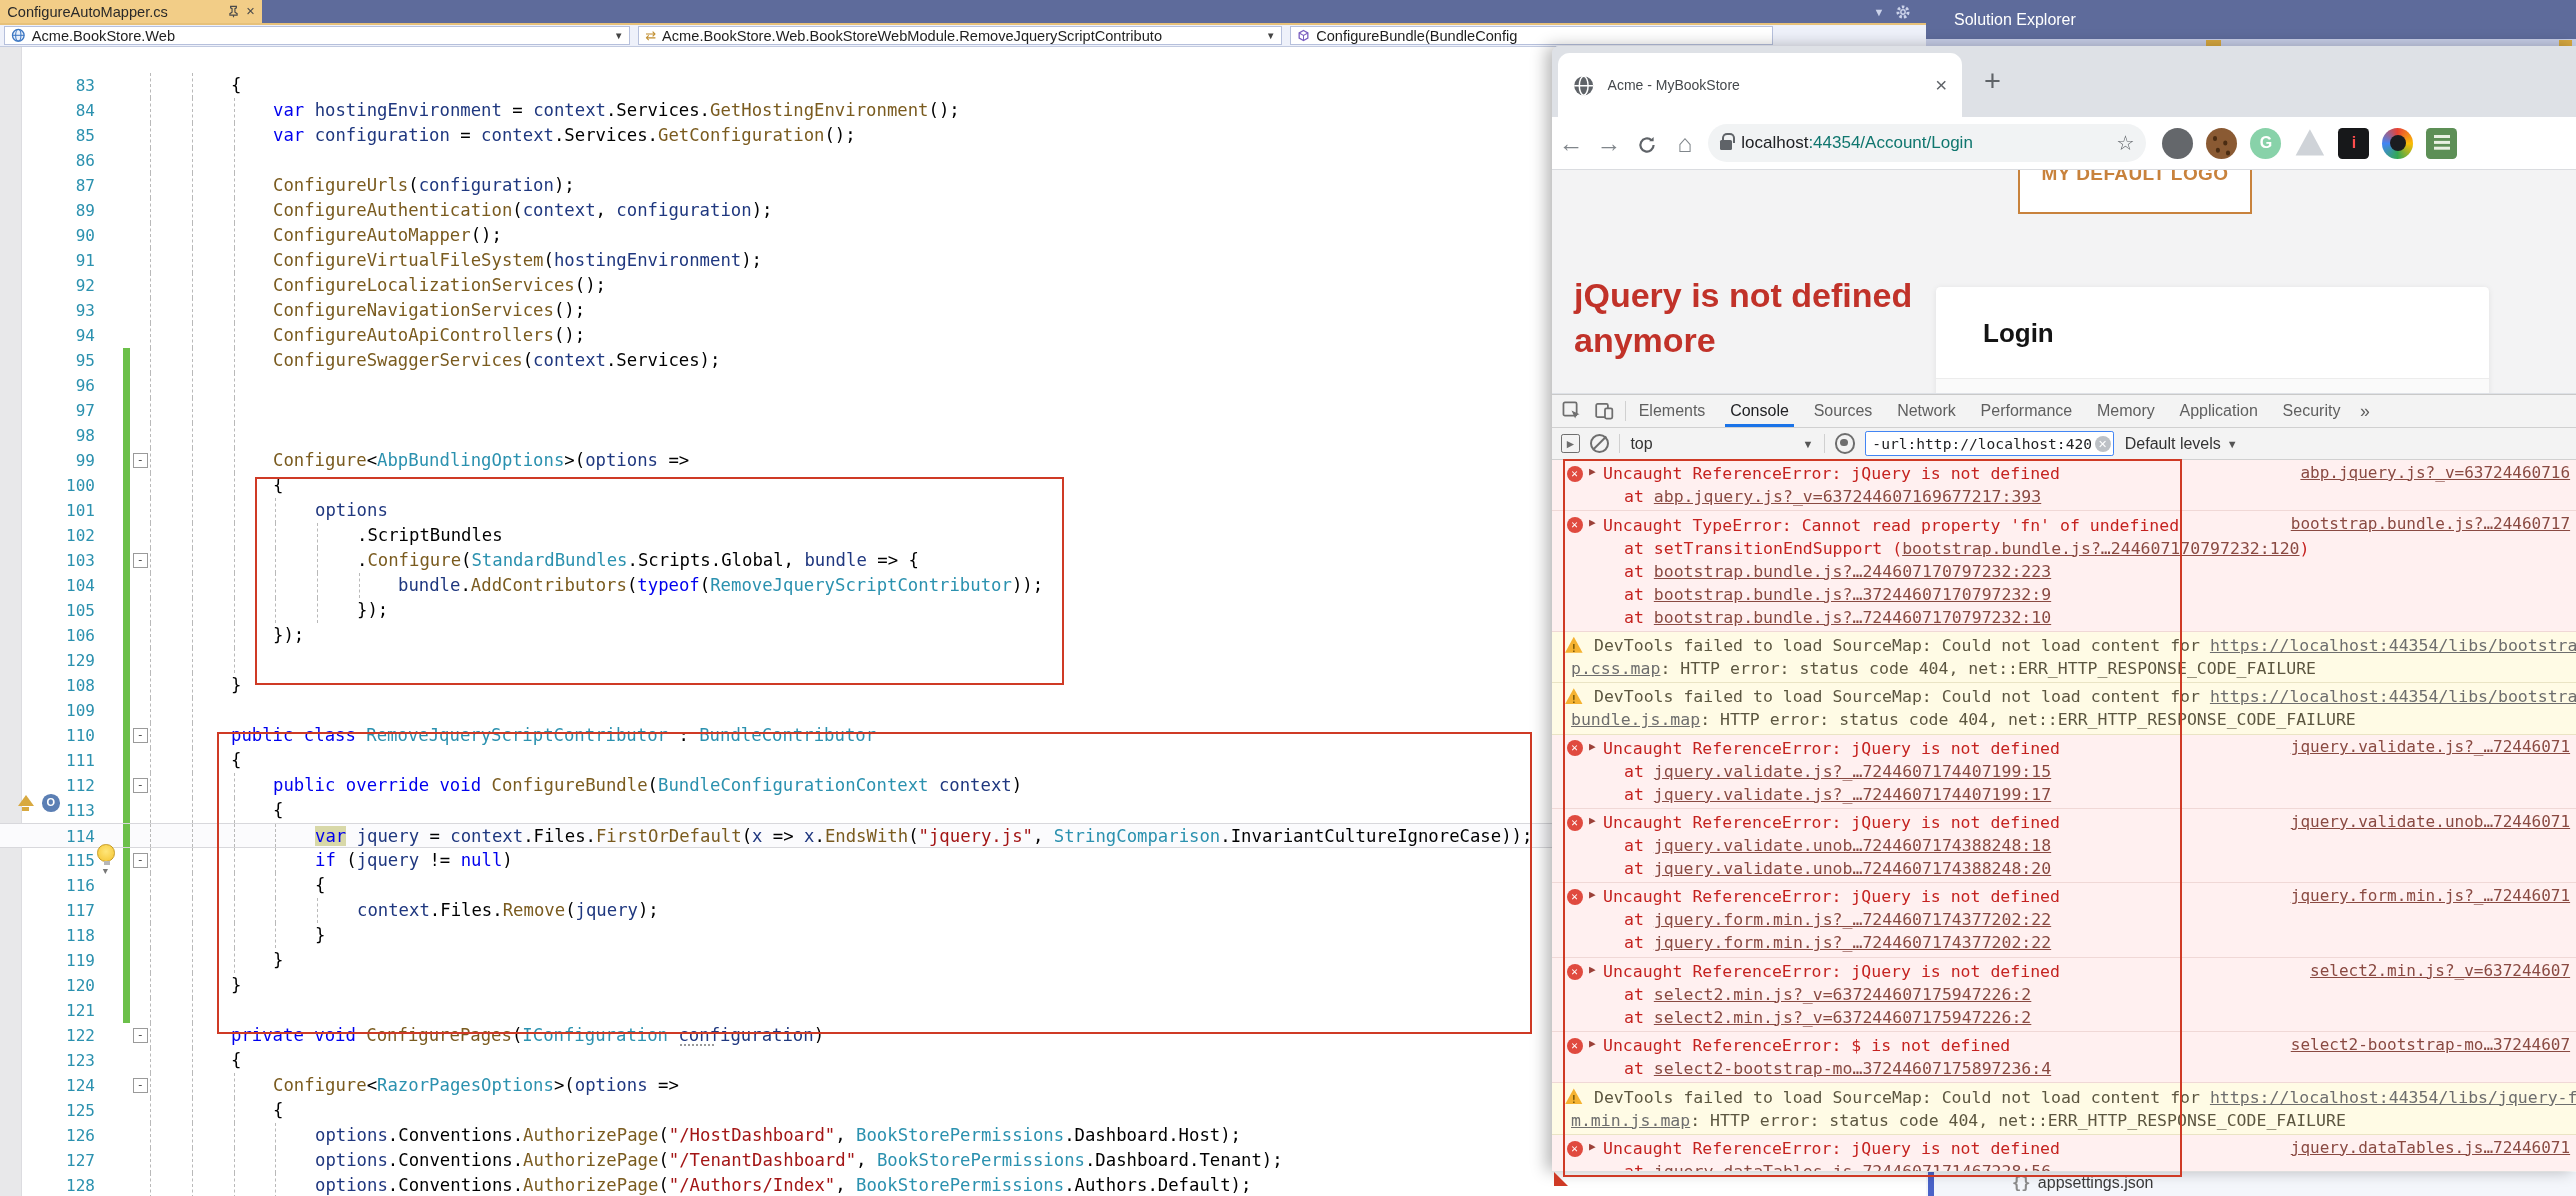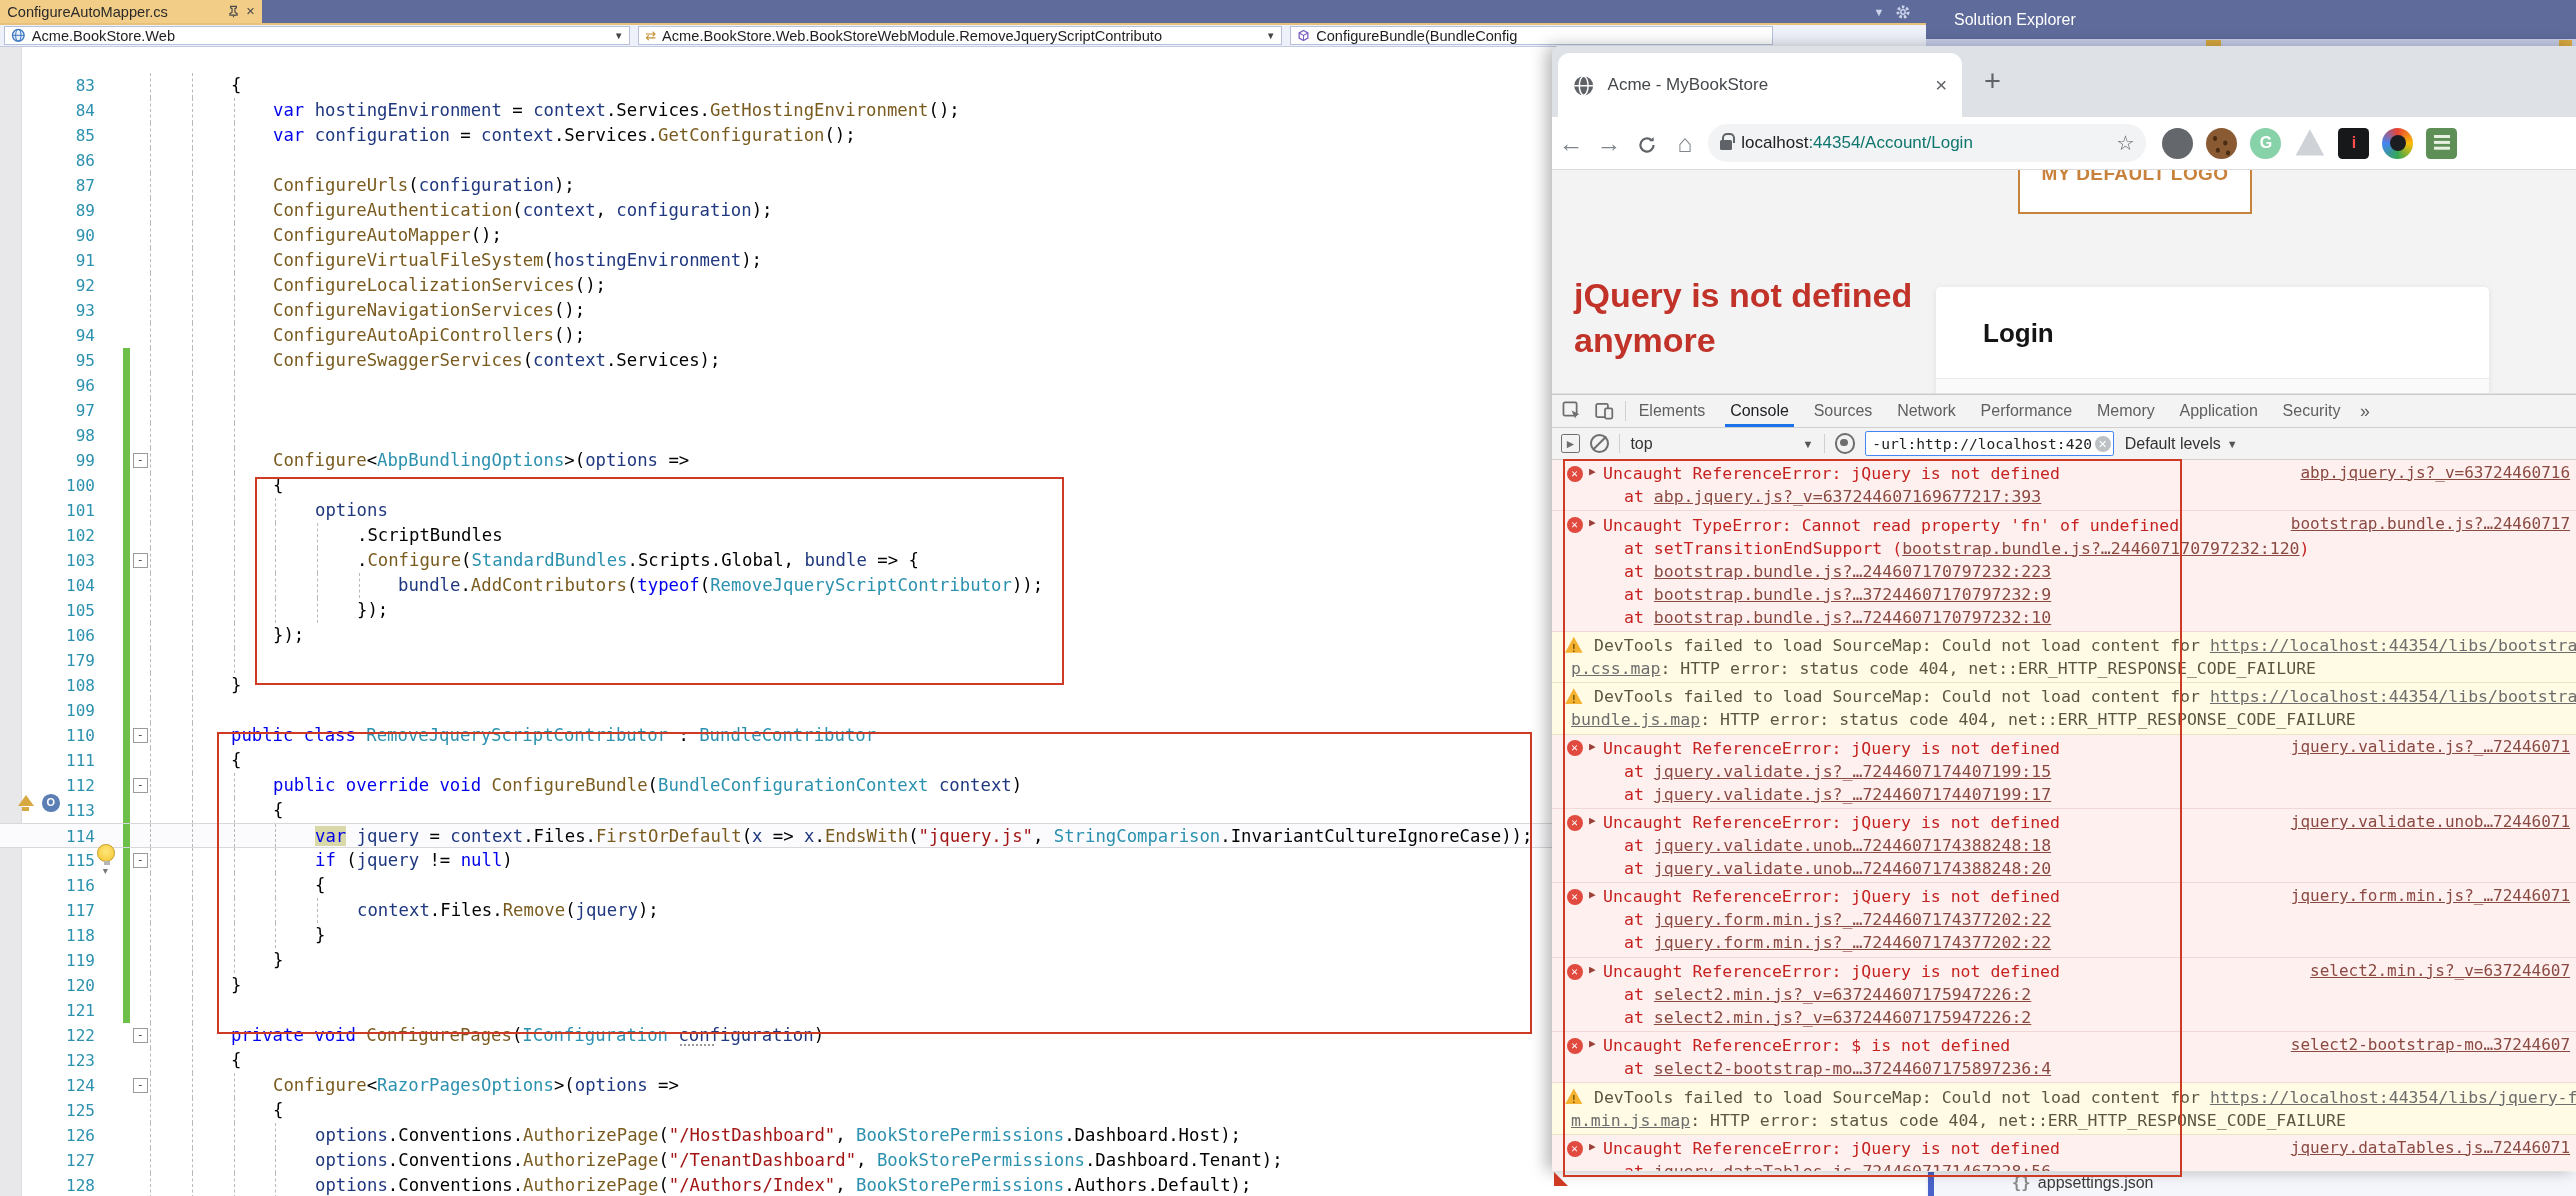--- a/index.html
+++ b/index.html
@@ -55,21 +55,21 @@
   
   .se-bottom{position:absolute;left:1926px;top:1172px;width:650px;height:25px;background:#f4f6fb;}
   .se-bottom .selbar{position:absolute;left:1.5px;top:0;width:6.6px;height:25px;background:#4a63c8;}
   .se-item{position:absolute;left:86px;top:1.5px;display:flex;gap:7.3px;align-items:center;color:#3a3a3a;font-size:16px;}
   .se-item .br{color:#8a8a8a;font-family:"DejaVu Sans Mono",monospace;font-weight:bold;font-size:15.4px;}
 
   
   .chrome{position:absolute;left:1552px;top:46px;width:1024px;height:1125px;background:#dee1e6;z-index:20;box-shadow:-5.9px 0 16px rgba(0,0,0,.28);border-radius:7.3px 0 0 0;overflow:hidden;}
   .c-tabstrip{position:absolute;left:0;top:0;width:100%;height:71px;background:#dee1e6;}
   .c-tab{position:absolute;left:5.9px;top:7.3px;width:404px;height:64px;background:#fff;border-radius:11.7px 11.7px 0 0;display:flex;align-items:center;padding:0 14.6px;gap:11.7px;}
-  .c-tab .ti{font-size:17px;color:#45494d;white-space:nowrap;flex:1;}
+  .c-tab .ti{font-size:14px;color:#45494d;white-space:nowrap;flex:1;}
   .c-tab .cx{font-size:20.5px;color:#5f6368;}
   .c-newtab{position:absolute;left:432px;top:20.5px;font-size:29px;font-weight:300;color:#5f6368;line-height:29px;}
   .c-toolbar{position:absolute;left:0;top:71px;width:100%;height:53px;background:#fff;border-bottom:0.7px solid #dadce0;display:flex;align-items:center;}
   .nav-ic{font-size:25px;color:#80868b;width:38px;text-align:center;}
   .omni{position:relative;margin-left:4.4px;width:438px;height:38px;background:#f1f3f4;border-radius:19px;display:flex;align-items:center;padding:0 11.7px;gap:8.8px;}
   .omni .url{font-size:17px;color:#202124;white-space:nowrap;overflow:hidden;}
   .omni .url .path{color:#0f766e;}
   .omni .star{margin-left:auto;font-size:20.5px;color:#5f6368;}
   .lock{position:relative;width:12.4px;height:10.3px;background:#5f6368;border-radius:1.5px;margin-top:4.4px;}
   .lock:before{content:"";position:absolute;left:1.5px;top:-6.6px;width:9.5px;height:7.3px;border:2.2px solid #5f6368;border-bottom:none;border-radius:5.1px 5.1px 0 0;}
@@ -217,21 +217,21 @@
         <div class="crow"><span class="ln">97</span><span class="chg"></span><span class="gd" style="left:150px"></span><span class="gd" style="left:192px"></span><span class="gd" style="left:234px"></span><span class="ct" style="left:148px"></span></div>
         <div class="crow"><span class="ln">98</span><span class="chg"></span><span class="gd" style="left:150px"></span><span class="gd" style="left:192px"></span><span class="gd" style="left:234px"></span><span class="ct" style="left:148px"></span></div>
         <div class="crow"><span class="ln">99</span><span class="chg"></span><span class="gd" style="left:150px"></span><span class="gd" style="left:192px"></span><span class="gd" style="left:234px"></span><span class="fold">-</span><span class="ct" style="left:273px"><span class="c-m">Configure</span><span class="c-p">&lt;</span><span class="c-t">AbpBundlingOptions</span><span class="c-p">&gt;(</span><span class="c-v">options</span><span class="c-p"> =&gt;</span></span></div>
         <div class="crow"><span class="ln">100</span><span class="chg"></span><span class="gd" style="left:150px"></span><span class="gd" style="left:192px"></span><span class="gd" style="left:234px"></span><span class="ct" style="left:273px"><span class="c-p">{</span></span></div>
         <div class="crow"><span class="ln">101</span><span class="chg"></span><span class="gd" style="left:150px"></span><span class="gd" style="left:192px"></span><span class="gd" style="left:234px"></span><span class="gd" style="left:275px"></span><span class="ct" style="left:315px"><span class="c-v">options</span></span></div>
         <div class="crow"><span class="ln">102</span><span class="chg"></span><span class="gd" style="left:150px"></span><span class="gd" style="left:192px"></span><span class="gd" style="left:234px"></span><span class="gd" style="left:275px"></span><span class="gd" style="left:317px"></span><span class="ct" style="left:357px"><span class="c-p">.ScriptBundles</span></span></div>
         <div class="crow"><span class="ln">103</span><span class="chg"></span><span class="gd" style="left:150px"></span><span class="gd" style="left:192px"></span><span class="gd" style="left:234px"></span><span class="gd" style="left:275px"></span><span class="gd" style="left:317px"></span><span class="fold">-</span><span class="ct" style="left:357px"><span class="c-p">.</span><span class="c-m">Configure</span><span class="c-p">(</span><span class="c-t">StandardBundles</span><span class="c-p">.Scripts.Global, </span><span class="c-v">bundle</span><span class="c-p"> =&gt; {</span></span></div>
         <div class="crow"><span class="ln">104</span><span class="chg"></span><span class="gd" style="left:150px"></span><span class="gd" style="left:192px"></span><span class="gd" style="left:234px"></span><span class="gd" style="left:275px"></span><span class="gd" style="left:317px"></span><span class="gd" style="left:359px"></span><span class="ct" style="left:398px"><span class="c-v">bundle</span><span class="c-p">.</span><span class="c-m">AddContributors</span><span class="c-p">(</span><span class="c-k">typeof</span><span class="c-p">(</span><span class="c-t">RemoveJqueryScriptContributor</span><span class="c-p">));</span></span></div>
         <div class="crow"><span class="ln">105</span><span class="chg"></span><span class="gd" style="left:150px"></span><span class="gd" style="left:192px"></span><span class="gd" style="left:234px"></span><span class="gd" style="left:275px"></span><span class="gd" style="left:317px"></span><span class="ct" style="left:357px"><span class="c-p">});</span></span></div>
         <div class="crow"><span class="ln">106</span><span class="chg"></span><span class="gd" style="left:150px"></span><span class="gd" style="left:192px"></span><span class="gd" style="left:234px"></span><span class="ct" style="left:273px"><span class="c-p">});</span></span></div>
-        <div class="crow"><span class="ln">179</span><span class="chg"></span><span class="gd" style="left:150px"></span><span class="gd" style="left:192px"></span><span class="gd" style="left:234px"></span><span class="ct" style="left:148px"></span></div>
+        <div class="crow"><span class="ln">129</span><span class="chg"></span><span class="gd" style="left:150px"></span><span class="gd" style="left:192px"></span><span class="gd" style="left:234px"></span><span class="ct" style="left:148px"></span></div>
         <div class="crow"><span class="ln">108</span><span class="chg"></span><span class="gd" style="left:150px"></span><span class="gd" style="left:192px"></span><span class="ct" style="left:231px"><span class="c-p">}</span></span></div>
         <div class="crow"><span class="ln">109</span><span class="chg"></span><span class="gd" style="left:150px"></span><span class="gd" style="left:192px"></span><span class="ct" style="left:148px"></span></div>
         <div class="crow"><span class="ln">110</span><span class="chg"></span><span class="gd" style="left:150px"></span><span class="gd" style="left:192px"></span><span class="fold">-</span><span class="ct" style="left:231px"><span class="c-k">public class </span><span class="c-t">RemoveJqueryScriptContributor</span><span class="c-p"> : </span><span class="c-t">BundleContributor</span></span></div>
         <div class="crow"><span class="ln">111</span><span class="chg"></span><span class="gd" style="left:150px"></span><span class="gd" style="left:192px"></span><span class="ct" style="left:231px"><span class="c-p">{</span></span></div>
         <div class="crow"><span class="ln">112</span><span class="chg"></span><span class="gd" style="left:150px"></span><span class="gd" style="left:192px"></span><span class="gd" style="left:234px"></span><span class="fold">-</span><span class="ct" style="left:273px"><span class="c-k">public override void </span><span class="c-m">ConfigureBundle</span><span class="c-p">(</span><span class="c-t">BundleConfigurationContext</span><span class="c-p"> </span><span class="c-v">context</span><span class="c-p">)</span></span></div>
         <div class="crow"><span class="ln">113</span><span class="chg"></span><span class="gd" style="left:150px"></span><span class="gd" style="left:192px"></span><span class="gd" style="left:234px"></span><span class="ct" style="left:273px"><span class="c-p">{</span></span></div>
         <div class="crow cur"><span class="ln">114</span><span class="chg"></span><span class="gd" style="left:150px"></span><span class="gd" style="left:192px"></span><span class="gd" style="left:234px"></span><span class="gd" style="left:275px"></span><span class="ct" style="left:315px"><span class="c-kh">var</span><span class="c-p"> </span><span class="c-v">jquery</span><span class="c-p"> = </span><span class="c-v">context</span><span class="c-p">.Files.</span><span class="c-m">FirstOrDefault</span><span class="c-p">(</span><span class="c-v">x</span><span class="c-p"> =&gt; </span><span class="c-v">x</span><span class="c-p">.</span><span class="c-m">EndsWith</span><span class="c-p">(</span><span class="c-s">"jquery.js"</span><span class="c-p">, </span><span class="c-t">StringComparison</span><span class="c-p">.InvariantCultureIgnoreCase));</span></span></div>
         <div class="crow"><span class="ln">115</span><span class="chg"></span><span class="gd" style="left:150px"></span><span class="gd" style="left:192px"></span><span class="gd" style="left:234px"></span><span class="gd" style="left:275px"></span><span class="fold">-</span><span class="ct" style="left:315px"><span class="c-k">if</span><span class="c-p"> (</span><span class="c-v">jquery</span><span class="c-p"> != </span><span class="c-k">null</span><span class="c-p">)</span></span></div>
         <div class="crow"><span class="ln">116</span><span class="chg"></span><span class="gd" style="left:150px"></span><span class="gd" style="left:192px"></span><span class="gd" style="left:234px"></span><span class="gd" style="left:275px"></span><span class="ct" style="left:315px"><span class="c-p">{</span></span></div>
         <div class="crow"><span class="ln">117</span><span class="chg"></span><span class="gd" style="left:150px"></span><span class="gd" style="left:192px"></span><span class="gd" style="left:234px"></span><span class="gd" style="left:275px"></span><span class="gd" style="left:317px"></span><span class="ct" style="left:357px"><span class="c-v">context</span><span class="c-p">.Files.</span><span class="c-m">Remove</span><span class="c-p">(</span><span class="c-v">jquery</span><span class="c-p">);</span></span></div>

